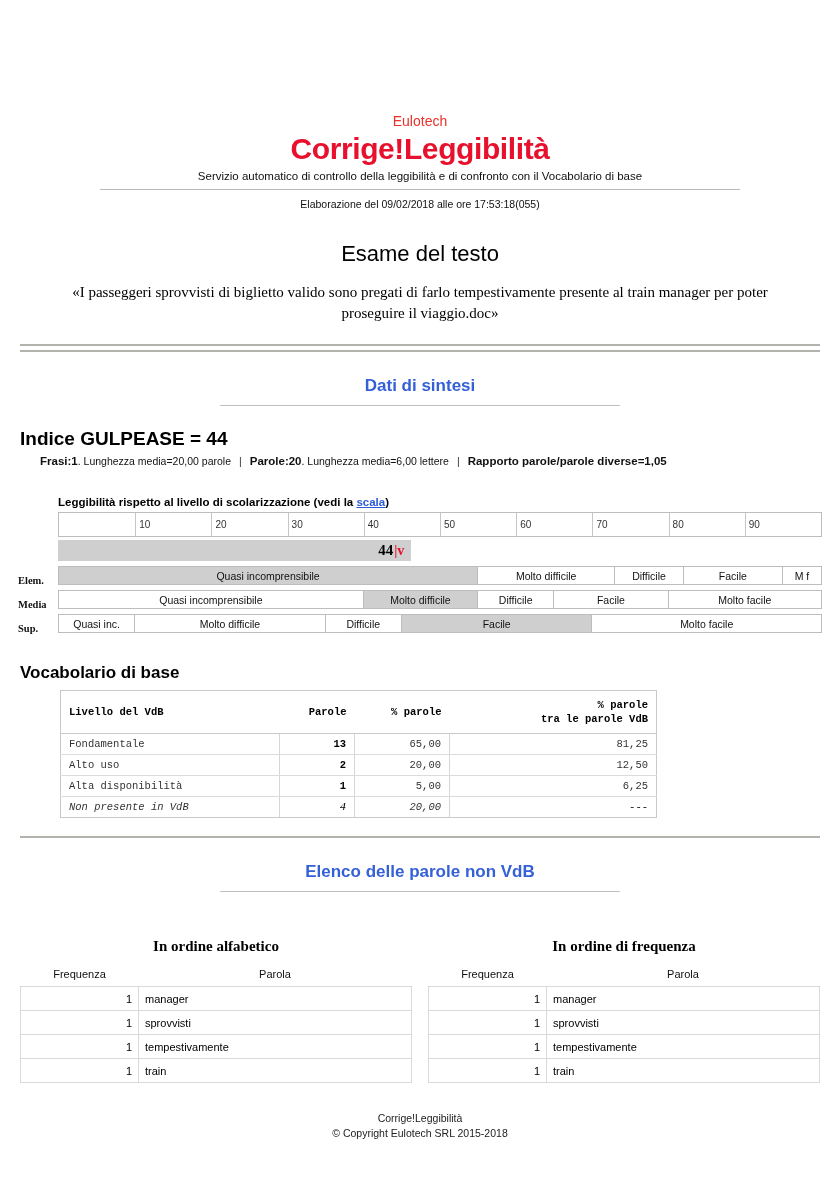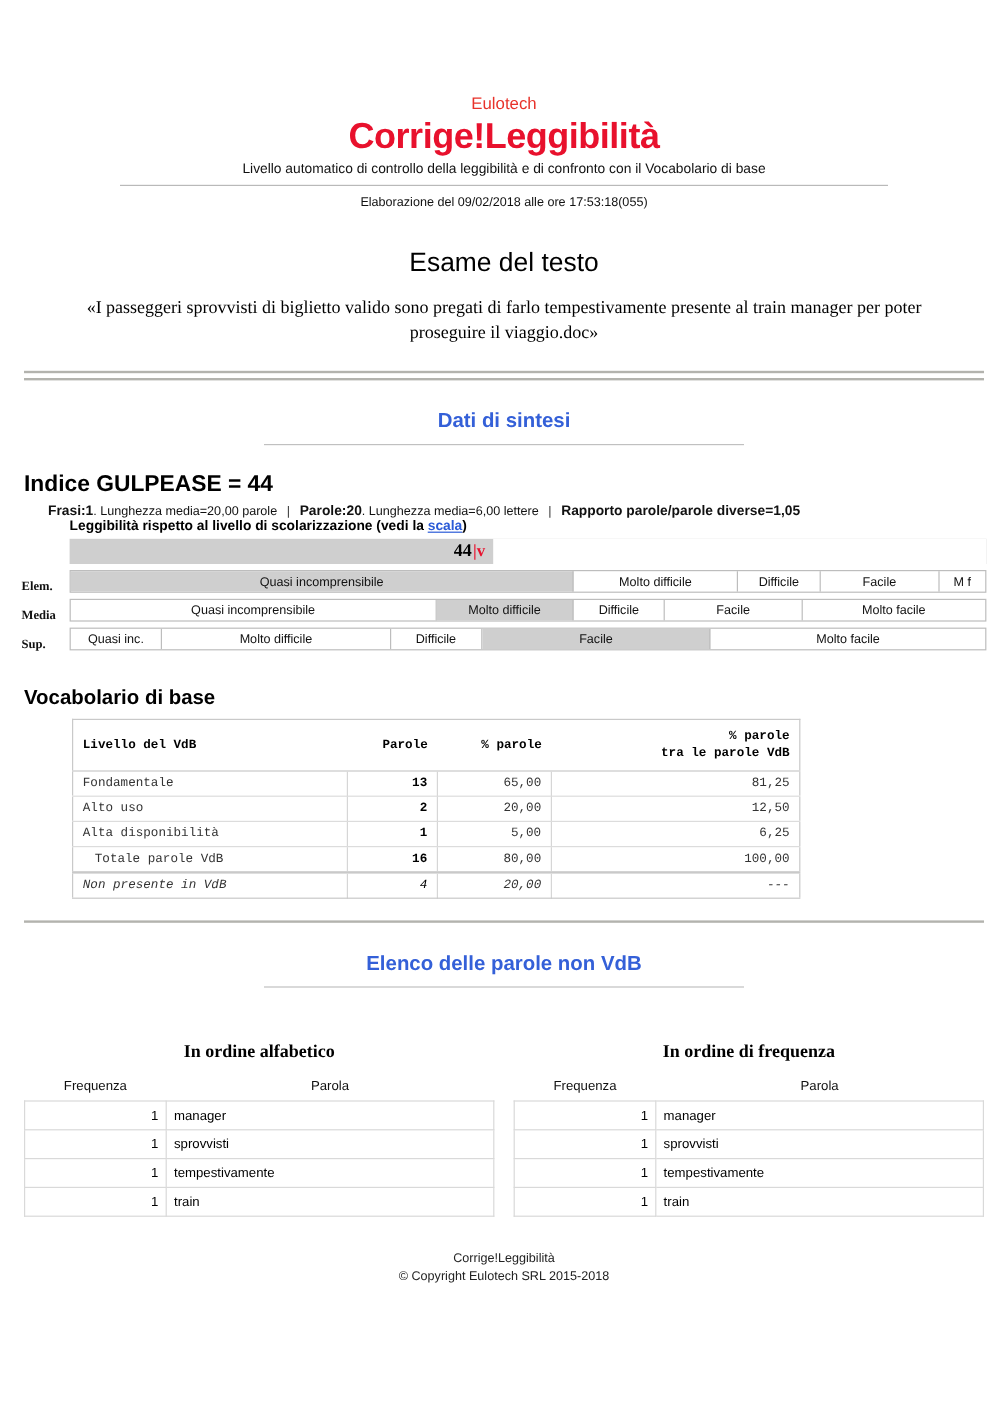--- a/index.html
+++ b/index.html
@@ -6,21 +6,21 @@
   body {
     width:840px; height:1188px;
     background:#ffffff;
     font-family:"Liberation Sans", sans-serif;
     color:#000;
     overflow:hidden;
   }
   .page { position:relative; width:840px; height:1188px; }
 
   
-  .hdr { text-align:center; padding-top:77px; }
+  .hdr { text-align:center; padding-top:112px; }
   .brand { color:#e8322a; font-size:14px; line-height:18px; }
   .logo {
     color:#e8112d; font-weight:bold; font-size:30px;
     line-height:34px; letter-spacing:-0.4px; margin-top:2px;
   }
   .tagline { font-size:11.5px; color:#111; margin-top:4px; }
   .hdr-rule {
     margin:7px auto 0 auto; width:640px;
     border-top:1px solid #b9b9b9;
   }
@@ -52,21 +52,21 @@
   }
 
   
   .gul-wrap { margin:22px 0 0 0; padding:0 20px; }
   .gul-title { font-size:19px; font-weight:bold; line-height:22px; }
   .gul-stats { font-size:10.5px; margin-top:5px; padding-left:20px; color:#111; }
   .gul-stats b { font-size:11.5px; }
   .gul-stats .sep { padding:0 8px; color:#333; }
   .gul-stats .tight { font-size:11.5px; font-weight:bold; }
   .scale-cap {
-    font-size:11.5px; font-weight:bold; margin:1px 0 4px 38px;
+    font-size:11.5px; font-weight:bold; margin:29px 0 4px 38px;
   }
   .scale-cap a { color:#2b5bd7; }
 
   
   .scale-block { position:relative; margin:0 18px 0 18px; }
   .rowlabel {
     position:absolute; left:0; width:36px; text-align:left;
     font-family:"Liberation Serif", serif;
     font-weight:bold; font-size:10.5px; color:#111;
   }
@@ -169,21 +169,21 @@
   }
 </style>
 </head>
 <body>
 
 <div class="page">
 
   <div class="hdr">
     <div class="brand">Eulotech</div>
     <div class="logo">Corrige!Leggibilità</div>
-    <div class="tagline">Livello automatico di controllo della leggibilità e di confronto con il Vocabolario di base</div>
+    <div class="tagline">Servizio automatico di controllo della leggibilità e di confronto con il Vocabolario di base</div>
     <div class="hdr-rule"></div>
     <div class="elab">Elaborazione del 09/02/2018 alle ore 17:53:18(055)</div>
   </div>
 
   <h1 class="exam">Esame del testo</h1>
   <div class="docname">«I passeggeri sprovvisti di biglietto valido sono pregati di farlo tempestivamente presente al train manager per poter proseguire il viaggio.doc»</div>
 
   <div class="dbl-rule">
     <div class="l1"></div>
     <div class="l2"></div>
@@ -197,20 +197,31 @@
   <div class="gul-wrap">
     <div class="gul-title">Indice GULPEASE = 44</div>
     <div class="gul-stats">
       <b>Frasi:</b><b>1</b><span>. Lunghezza media=20,00 parole</span><span class="sep">|</span><b>Parole:</b><b>20</b><span>. Lunghezza media=6,00 lettere</span><span class="sep">|</span><span class="tight">Rapporto parole/parole diverse=1,05</span>
     </div>
 
     <div class="scale-cap"><span>Leggibilità rispetto al livello di scolarizzazione (vedi la </span><a href="#">scala</a><span>)</span></div>
   </div>
 
   <div class="scale-block">
+    <div class="bar ruler" id="ruler">
+        <div class="tick" style="left: 10%; width: 10%;">10</div>
+        <div class="tick" style="left: 20%; width: 10%;">20</div>
+        <div class="tick" style="left: 30%; width: 10%;">30</div>
+        <div class="tick" style="left: 40%; width: 10%;">40</div>
+        <div class="tick" style="left: 50%; width: 10%;">50</div>
+        <div class="tick" style="left: 60%; width: 10%;">60</div>
+        <div class="tick" style="left: 70%; width: 10%;">70</div>
+        <div class="tick" style="left: 80%; width: 10%;">80</div>
+        <div class="tick" style="left: 90%; width: 10%;">90</div>
+      </div>
 
     <div class="marker-row">
       <span class="marker-val" id="mk-val" style="left: 44%;">44</span>
       <span class="marker-caret" id="mk-caret" style="left: 44%;">|v</span>
       <span class="marker-blank" id="mk-blank" style="left: 46.2%;"></span>
     </div>
 
     <div id="scale-rows">
         <div style="position: relative;">
           <div class="rowlabel" style="top: 9px;">Elem.</div>
@@ -270,26 +281,20 @@
           <td class="num">2</td>
           <td class="pct">20,00</td>
           <td class="pct2">12,50</td>
         </tr>
         <tr>
           <td class="lvl">Alta disponibilità</td>
           <td class="num">1</td>
           <td class="pct">5,00</td>
           <td class="pct2">6,25</td>
         </tr>
-        <tr class="total">
-          <td class="lvl">Totale parole VdB</td>
-          <td class="num">16</td>
-          <td class="pct">80,00</td>
-          <td class="pct2">100,00</td>
-        </tr>
         <tr class="italic">
           <td class="lvl">Non presente in VdB</td>
           <td class="num">4</td>
           <td class="pct">20,00</td>
           <td class="pct2">---</td>
         </tr>
       </tbody>
   </table>
 
   <div class="single-rule"></div>

